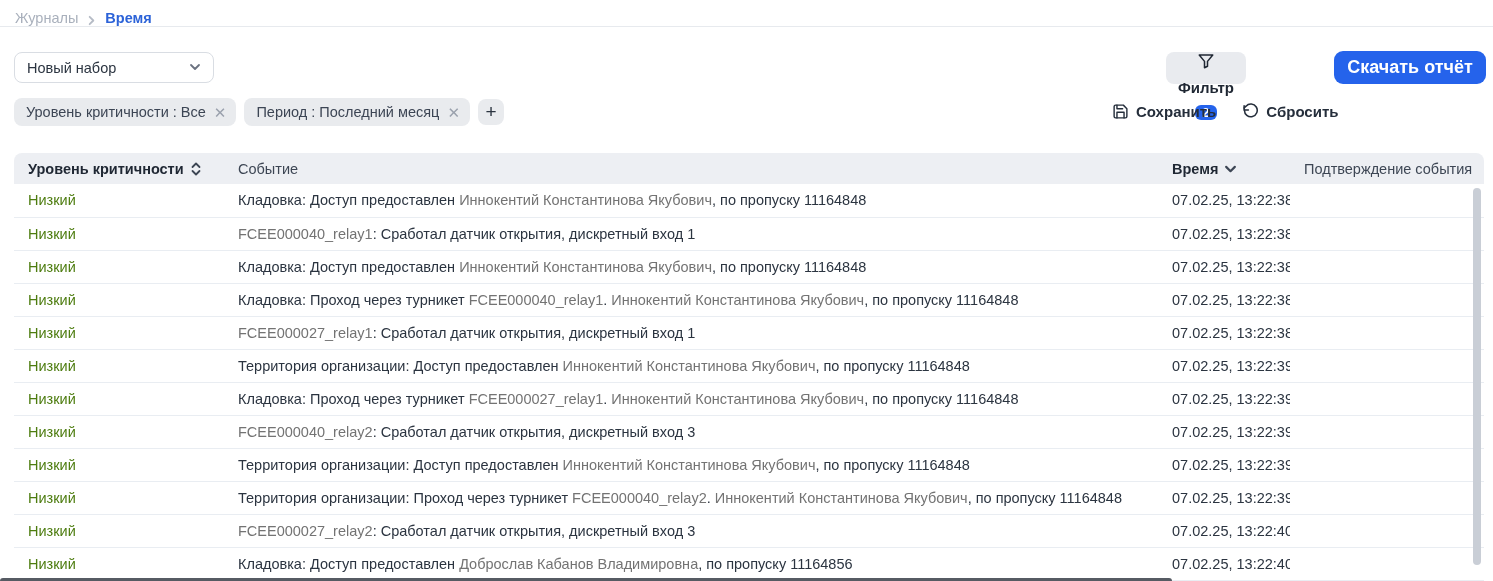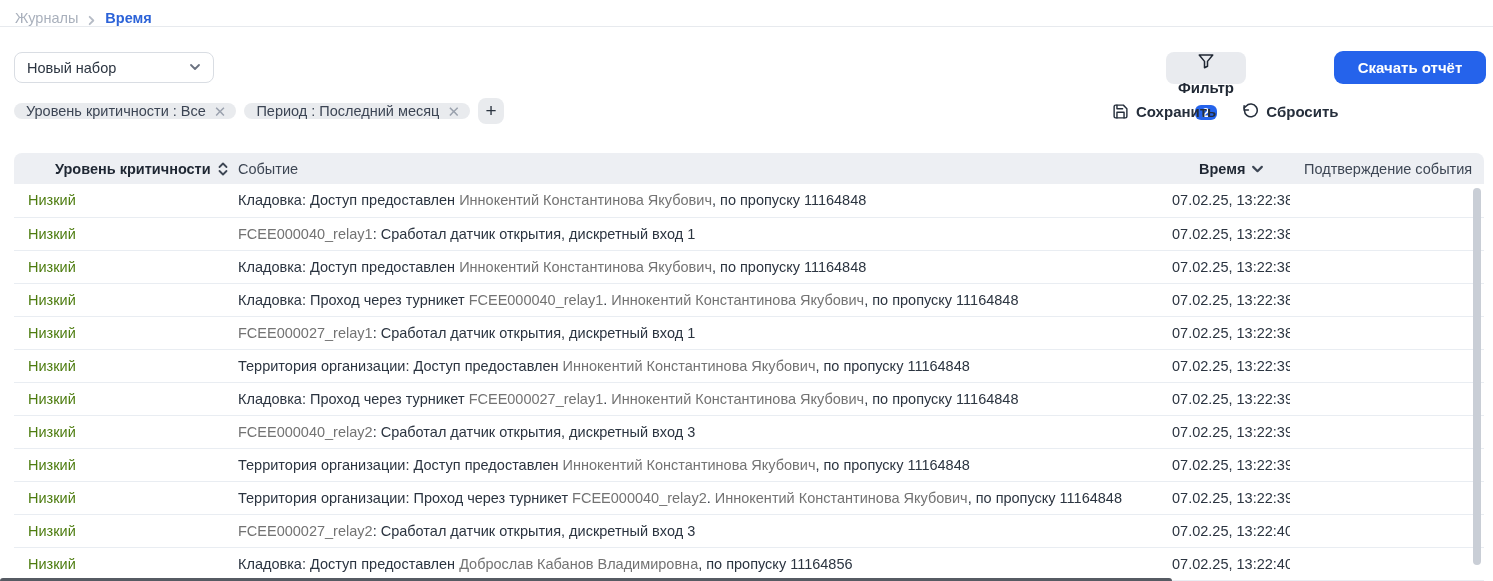--- a/index.html
+++ b/index.html
@@ -25,26 +25,26 @@
     background:#e9ebef; border:none; border-radius:8px; display:flex;
     align-items:center; gap:9px; padding:0 12px; font-size:15px;
     font-weight:700; color:#1f2733; cursor:pointer;
     font-family:"Liberation Sans","DejaVu Sans",sans-serif;flex-direction:column; }
   .btn-filter .badge { background:#2563eb; color:#fff; font-size:13px;
     font-weight:600; border-radius:6px; min-width:22px; height:21px;
     display:flex; align-items:center; justify-content:center; padding:0 6px; }
 
   .btn-download { position:absolute; left:1334px; top:51px; height:33px; width:152px;
     background:#2563eb; color:#fff; border:none; border-radius:9px;
-    font-size:15px; font-weight:700; cursor:pointer;
+    font-size:18px; font-weight:700; cursor:pointer;
     font-family:"Liberation Sans","DejaVu Sans",sans-serif; }
 
   
   .chips { position:absolute; left:14px; top:98px; display:flex; gap:8px; align-items:center; }
-  .chip { background:#e9ebee; border-radius:8px; height:16px; display:flex;
+  .chip { background:#e9ebee; border-radius:8px; height:28px; display:flex;
     align-items:center; gap:8px; padding:0 10px 0 12px; font-size:14.5px;
     color:#3c4554; }
   .chip .x { color:#9aa1ad; font-size:15px; cursor:pointer; line-height:1; }
   .chip-add { background:#e9ebee; border-radius:8px; width:26px; height:26px;
     display:flex; align-items:center; justify-content:center; font-size:19px;
     color:#2b3440; cursor:pointer; border:none; }
 
   .link-actions { position:absolute; top:103px; left:1112px; display:flex; gap:26px; }
   .link-action { display:flex; align-items:center; gap:7px; font-size:15px;
     font-weight:600; color:#252e3b; cursor:pointer; background:none; border:none;
@@ -53,21 +53,21 @@
   
   .table-wrap { position:absolute; left:14px; top:153px; width:1470px; }
   table { border-collapse:collapse; width:100%; table-layout:fixed; }
   thead th { background:#edeff3; height:31px; text-align:left; font-size:14.5px;
     vertical-align:middle; }
   thead th:first-child { border-top-left-radius:8px; }
   thead th:last-child { border-top-right-radius:8px; }
   th.sortable { cursor:pointer; }
   .th-bold { font-weight:700; color:#1f2733; }
   .th-normal { font-weight:400; color:#3d4654; }
-  .th-inner { display:flex; align-items:center; gap:6px;margin-left:27px; }
+  .th-inner { display:flex; align-items:center; gap:6px; }
   .col1 { width:216px; padding-left:14px; }
   .col2 { width:928px; padding-left:8px; }
   .col3 { width:132px; padding-left:14px; }
   .col4 { padding-left:14px; }
   tbody td { height:33px; border-bottom:1px solid #e9edf2; font-size:14.5px;
     vertical-align:middle; white-space:nowrap; overflow:hidden; }
   td.col1 { color:#4d7c0f; }
   td.col2 a { color:#737373; text-decoration:none; cursor:pointer; }
   .sort-icon { color:#3d4654; flex:none; display:flex; }
 

